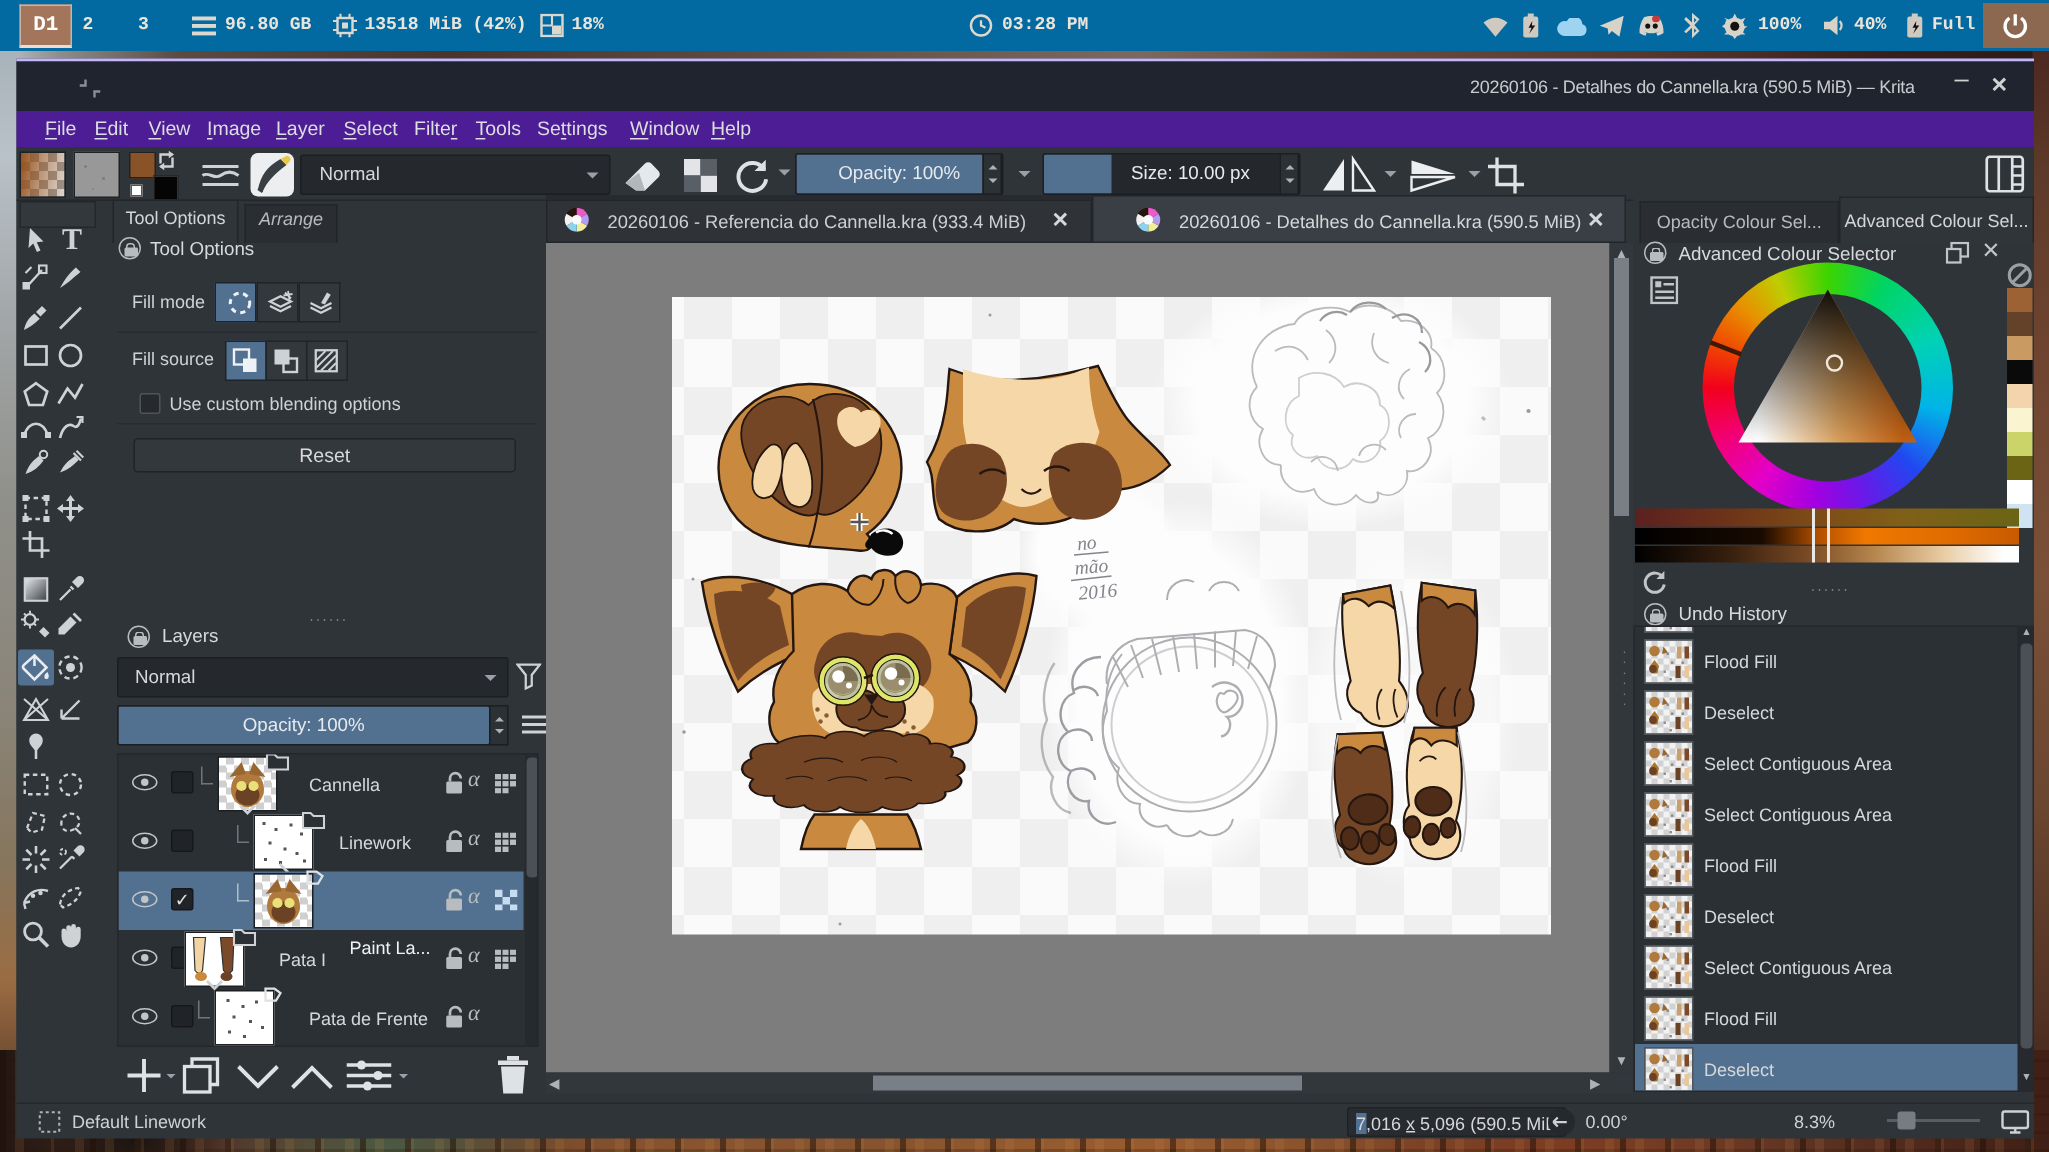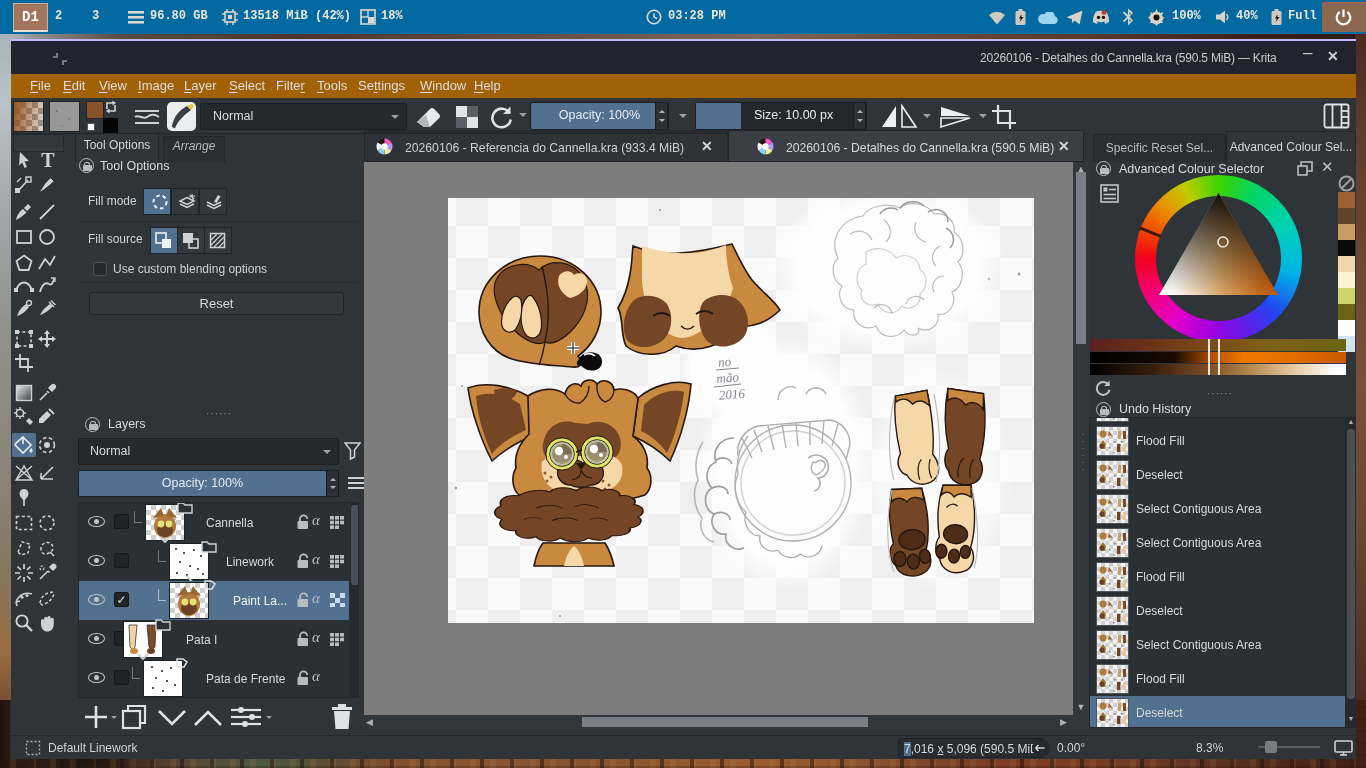--- a/index.html
+++ b/index.html
@@ -29,21 +29,21 @@
   #sysbar { left:0; top:0; width:1366px; height:34px; background:#0369a1;
     color:#eae5da; font-family:"Liberation Mono", monospace; font-size:12px; font-weight:bold; }
   #sysbar .it { position:absolute; top:9px; white-space:pre; }
   #ws1 { left:13px; top:3px; width:35px; height:29px; background:#a3765c; border:1px solid #c9b4a4; border-bottom:2px solid #e8ddd4;
      color:#fff; text-align:center; line-height:26px; position:absolute; font-size:14px;}
 
   
   #win { left:11px; top:39px; width:1345px; height:718px; background:#2f3439; border-top:2px solid #c4b5fd; }
   #titlebar { left:0; top:0; width:1345px; height:33px; background:#20242e; }
   #titlebar .title { position:absolute; left:969px; top:10px; font-size:12px; letter-spacing:-0.2px; color:#c9cacd; white-space:nowrap; }
-  #menubar { left:0; top:33px; width:1345px; height:24px; background:#a16207; color:#dcdde0; font-size:13px; }
+  #menubar { left:0; top:33px; width:1345px; height:24px; background:#4c1d95; color:#dcdde0; font-size:13px; }
   #menubar span.m { position:absolute; top:4px; }
   #menubar u { text-decoration:underline; text-underline-offset:2px; }
   #toolbar { left:0; top:57px; width:1345px; height:36px; background:#2f3439; border-bottom:1px solid #24272b; }
 
   .combo { position:absolute; background:#25292e; border:1px solid #1b1e22; border-radius:2px; color:#d6d8da; font-size:12.5px; }
   .combo .arr { position:absolute; right:7px; top:50%; margin-top:-2px; width:0; height:0; border:4px solid transparent; border-top-color:#9aa0a6; }
   .sliderbox { position:absolute; background:#24282c; border:1px solid #1b1e22; border-radius:2px; color:#e6eaee; font-size:12.5px; overflow:hidden; }
   .sliderbox .fill { position:absolute; left:0; top:0; bottom:0; background:#52708f; }
   .sliderbox .lab { position:absolute; width:100%; text-align:center; top:5px; }
   .spinner { position:absolute; width:13px; background:#2c3136; border:1px solid #1b1e22; }
@@ -645,21 +645,21 @@
             <ellipse cx="20" cy="22" rx="11" ry="12" fill="#b07a3c"></ellipse>
             <path d="M8 14 L16 4 l3 8 Z" fill="#9a6630"></path>
             <path d="M32 14 L24 4 l-3 8 Z" fill="#9a6630"></path>
             <ellipse cx="20" cy="26" rx="8" ry="7" fill="#6b4226"></ellipse>
             <circle cx="16" cy="20" r="3.4" fill="#e8e177"></circle>
             <circle cx="24" cy="20" r="3.4" fill="#e8e177"></circle>
           </svg>
           <svg class="abs" style="left:124px; top:-3px;" width="14" height="13">
             <path d="M2 11 V3 h6 l4 3 -3 5 Z" fill="none" stroke="#dfe2e5" stroke-width="1.5"></path>
           </svg>
-          <div class="lname" style="left:154px; color:#f0f2f4;">Paint La...</div>
+          <div class="lname" style="left:154px; color:#f0f2f4;margin-top:31px;">Paint La...</div>
           <svg class="abs" style="left:216px; top:11px;" width="15" height="16">
             <path d="M5 7 V5 a3.6 3.6 0 0 1 7.2 0" fill="none" stroke="#b9bcbf" stroke-width="1.8"></path>
             <rect x="2.5" y="7" width="10.5" height="8" rx="1" fill="#b9bcbf"></rect>
           </svg>
           <div class="licons" style="left:233px; font-style:italic; font-family:'Liberation Serif',serif; font-size:15px; top:9px;">α</div>
           <svg class="abs" style="left:251px; top:12px;" width="15" height="14">
             <g fill="#c8dcf0">
               <rect x="0" y="0" width="5" height="5"></rect>
               <rect x="10" y="0" width="5" height="5"></rect>
               <rect x="5" y="5" width="5" height="5"></rect>
@@ -991,21 +991,21 @@
         <div class="sarrow" style="left:0; top:540px; width:16px;">▼</div>
       </div>
 
       <div class="scrollzone" style="left:353px; top:674px; width:725px; height:14px;">
         <div class="sthumb" style="left:218px; top:2px; width:286px; height:10px;"></div>
         <div class="sarrow" style="left:2px; top:2px;">◀</div>
         <div class="sarrow" style="left:696px; top:2px;">▶</div>
       </div>
     </div>
     <div class="abs" id="rcol">
-      <div class="ptab inactive" style="left:4px; top:4px; width:133px; height:28px; line-height:27px;">Specific Reset Sel...</div>
+      <div class="ptab inactive" style="left:4px; top:4px; width:133px; height:28px; line-height:27px;">Opacity Colour Sel...</div>
       <div class="ptab" style="left:137px; top:1px; width:130px; height:31px; line-height:30px;">Advanced Colour Sel...</div>
       <div class="lockic" style="left:7px; top:31px;"></div>
       <div class="phead" style="left:30px; top:32px;">Advanced Colour Selector</div>
       <svg class="abs" style="left:208px; top:31px;" width="16" height="15">
         <rect x="4" y="1" width="11" height="9" fill="none" stroke="#c2c5c8" stroke-width="1.5"></rect>
         <rect x="1" y="5" width="9" height="9" fill="#2f3439" stroke="#c2c5c8" stroke-width="1.5"></rect>
       </svg>
       <span class="abs" style="left:232px; top:28px; color:#c2c5c8; font-size:15px;">✕</span>
       <svg class="abs" style="left:11px; top:54px;" width="19" height="19">
         <rect x="1" y="1" width="17" height="17" fill="none" stroke="#c2c5c8" stroke-width="1.6"></rect>

